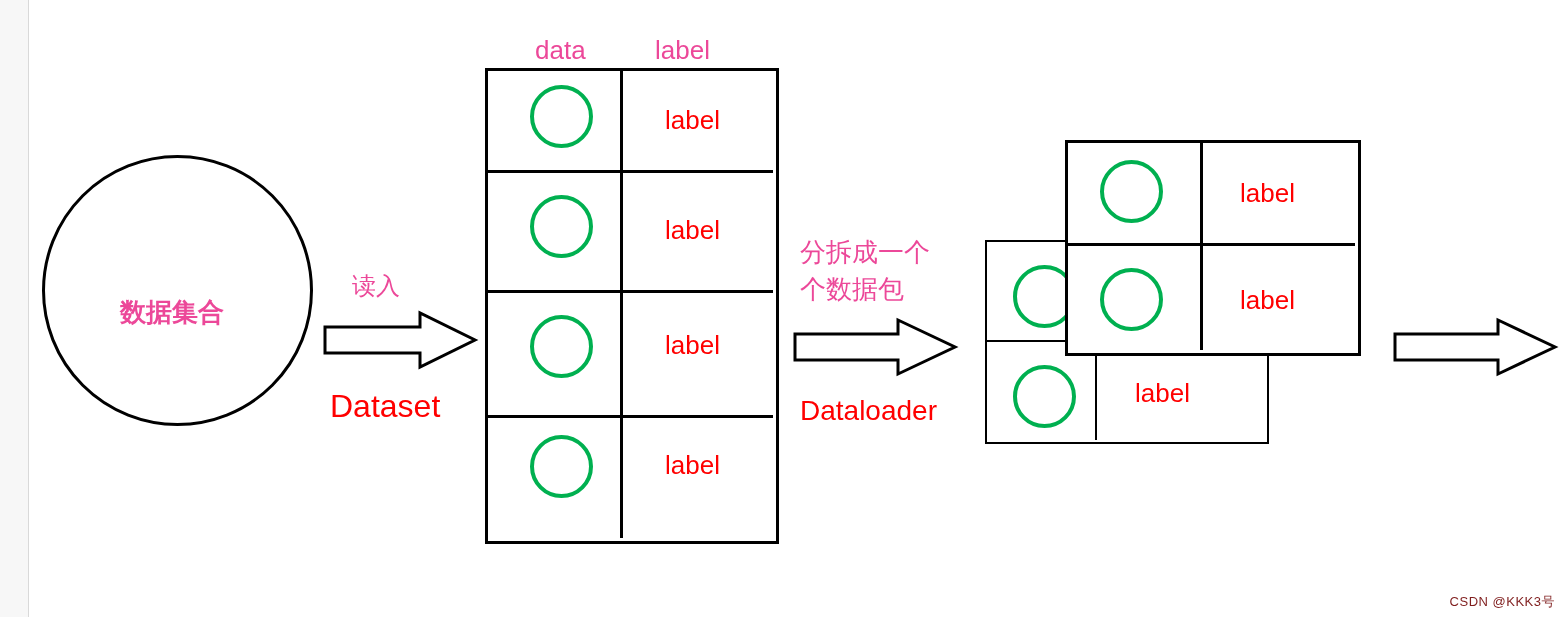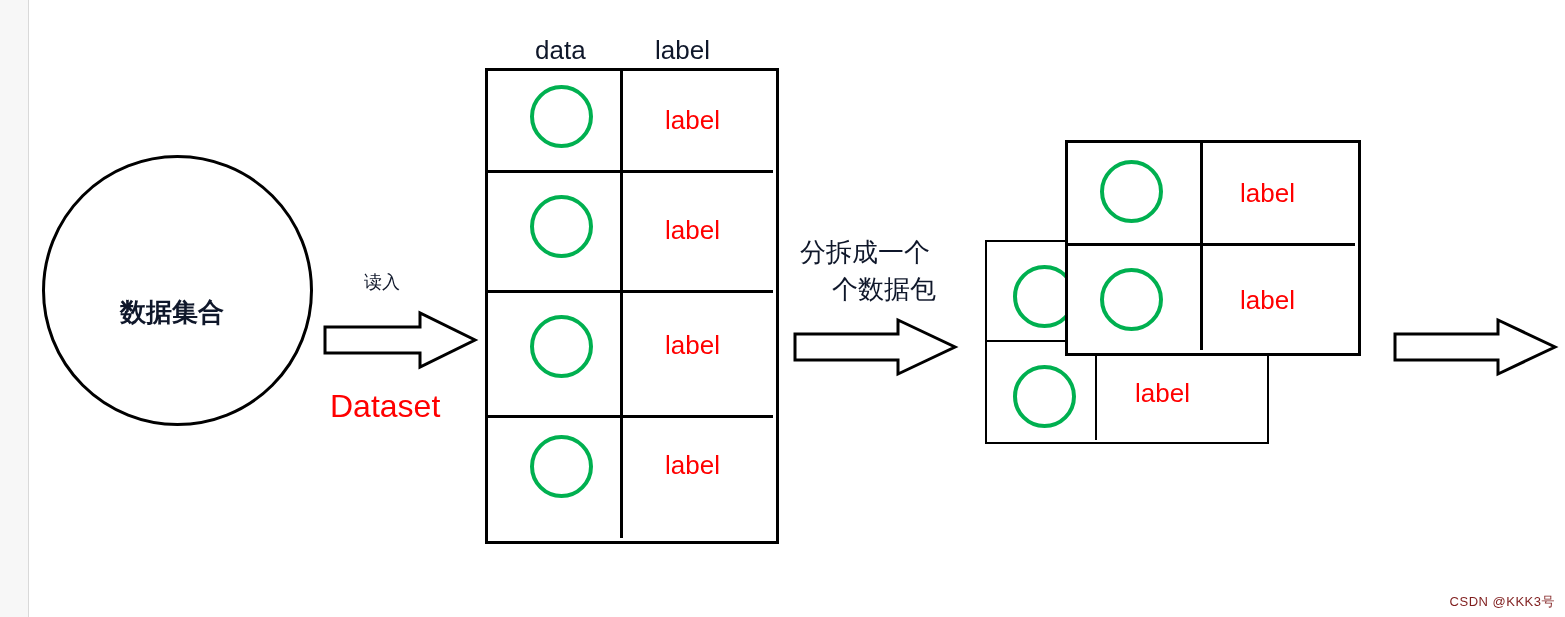--- a/index.html
+++ b/index.html
@@ -13,21 +13,21 @@
     overflow: hidden;
   }
   .canvas {
     position: absolute;
     inset: 0;
   }
   .txt {
     position: absolute;
     white-space: nowrap;
   }
-  .black { color: #0f172a; }
+  .black { color: #ec4899; }
   .red { color: #ff0000; }
   .gray { color: #7f1d1d; }
   .big-circle {
     position: absolute;
     border: 3px solid #000;
     border-radius: 50%;
     background: #fff;
   }
   .green-circle {
     position: absolute;
@@ -79,21 +79,21 @@
 </head>
 <body>
 
 <div class="canvas">
 
   <div class="left-edge"></div>
 
   <div class="big-circle" style="left:42px; top:155px; width:265px; height:265px;"></div>
   <div class="txt black" style="left:120px; top:295px; font-size:26px;font-weight:bold;">数据集合</div>
 
-  <div class="txt black" style="left:364px; top:270px; font-size:18px;">读入</div>
+  <div class="txt black" style="left:352px; top:270px; font-size:24px;">读入</div>
   <svg class="arrow-svg" style="left:320px; top:305px;" width="160" height="70" viewBox="0 0 160 70">
     <polygon points="5,22 100,22 100,8 155,35 100,62 100,48 5,48" fill="#fff" stroke="#000" stroke-width="3"></polygon>
   </svg>
   <div class="txt red" style="left:330px; top:388px; font-size:32px;">Dataset</div>
 
   <div class="txt black" style="left:535px; top:35px; font-size:26px;">data</div>
   <div class="txt black" style="left:655px; top:35px; font-size:26px;">label</div>
 
   <div class="table-border" style="left:485px; top:68px; width:288px; height:470px;"></div>
   <div class="vline" style="left:620px; top:68px; height:470px;"></div>
@@ -107,24 +107,25 @@
   <div class="green-circle" style="left:530px; top:195px; width:55px; height:55px;"></div>
   <div class="txt red" style="left:665px; top:215px; font-size:26px;">label</div>
 
   <div class="green-circle" style="left:530px; top:315px; width:55px; height:55px;"></div>
   <div class="txt red" style="left:665px; top:330px; font-size:26px;">label</div>
 
   <div class="green-circle" style="left:530px; top:435px; width:55px; height:55px;"></div>
   <div class="txt red" style="left:665px; top:450px; font-size:26px;">label</div>
 
   <div class="txt black" style="left:800px; top:235px; font-size:26px;">分拆成一个</div>
-  <div class="txt black" style="left:832px; top:272px; font-size:26px;">个数据包</div>
+  <div class="txt black" style="left:800px; top:272px; font-size:26px;">个数据包</div>
   <svg class="arrow-svg" style="left:790px; top:312px;" width="170" height="70" viewBox="0 0 170 70">
     <polygon points="5,22 108,22 108,8 165,35 108,62 108,48 5,48" fill="#fff" stroke="#000" stroke-width="3"></polygon>
   </svg>
+  <div class="txt red" style="left:800px; top:395px; font-size:28px;">Dataloader</div>
 
   <div class="table-border-2" style="left:985px; top:240px; width:280px; height:200px; background:#fff;"></div>
   <div class="vline-2" style="left:1095px; top:240px; height:200px;"></div>
   <div class="hline-2" style="left:985px; top:340px; width:280px;"></div>
   <div class="green-circle" style="left:1013px; top:265px; width:55px; height:55px;"></div>
   <div class="green-circle" style="left:1013px; top:365px; width:55px; height:55px;"></div>
   <div class="txt red" style="left:1135px; top:378px; font-size:26px;">label</div>
 
   <div class="table-border" style="left:1065px; top:140px; width:290px; height:210px; background:#fff;"></div>
   <div class="vline" style="left:1200px; top:140px; height:210px;"></div>

